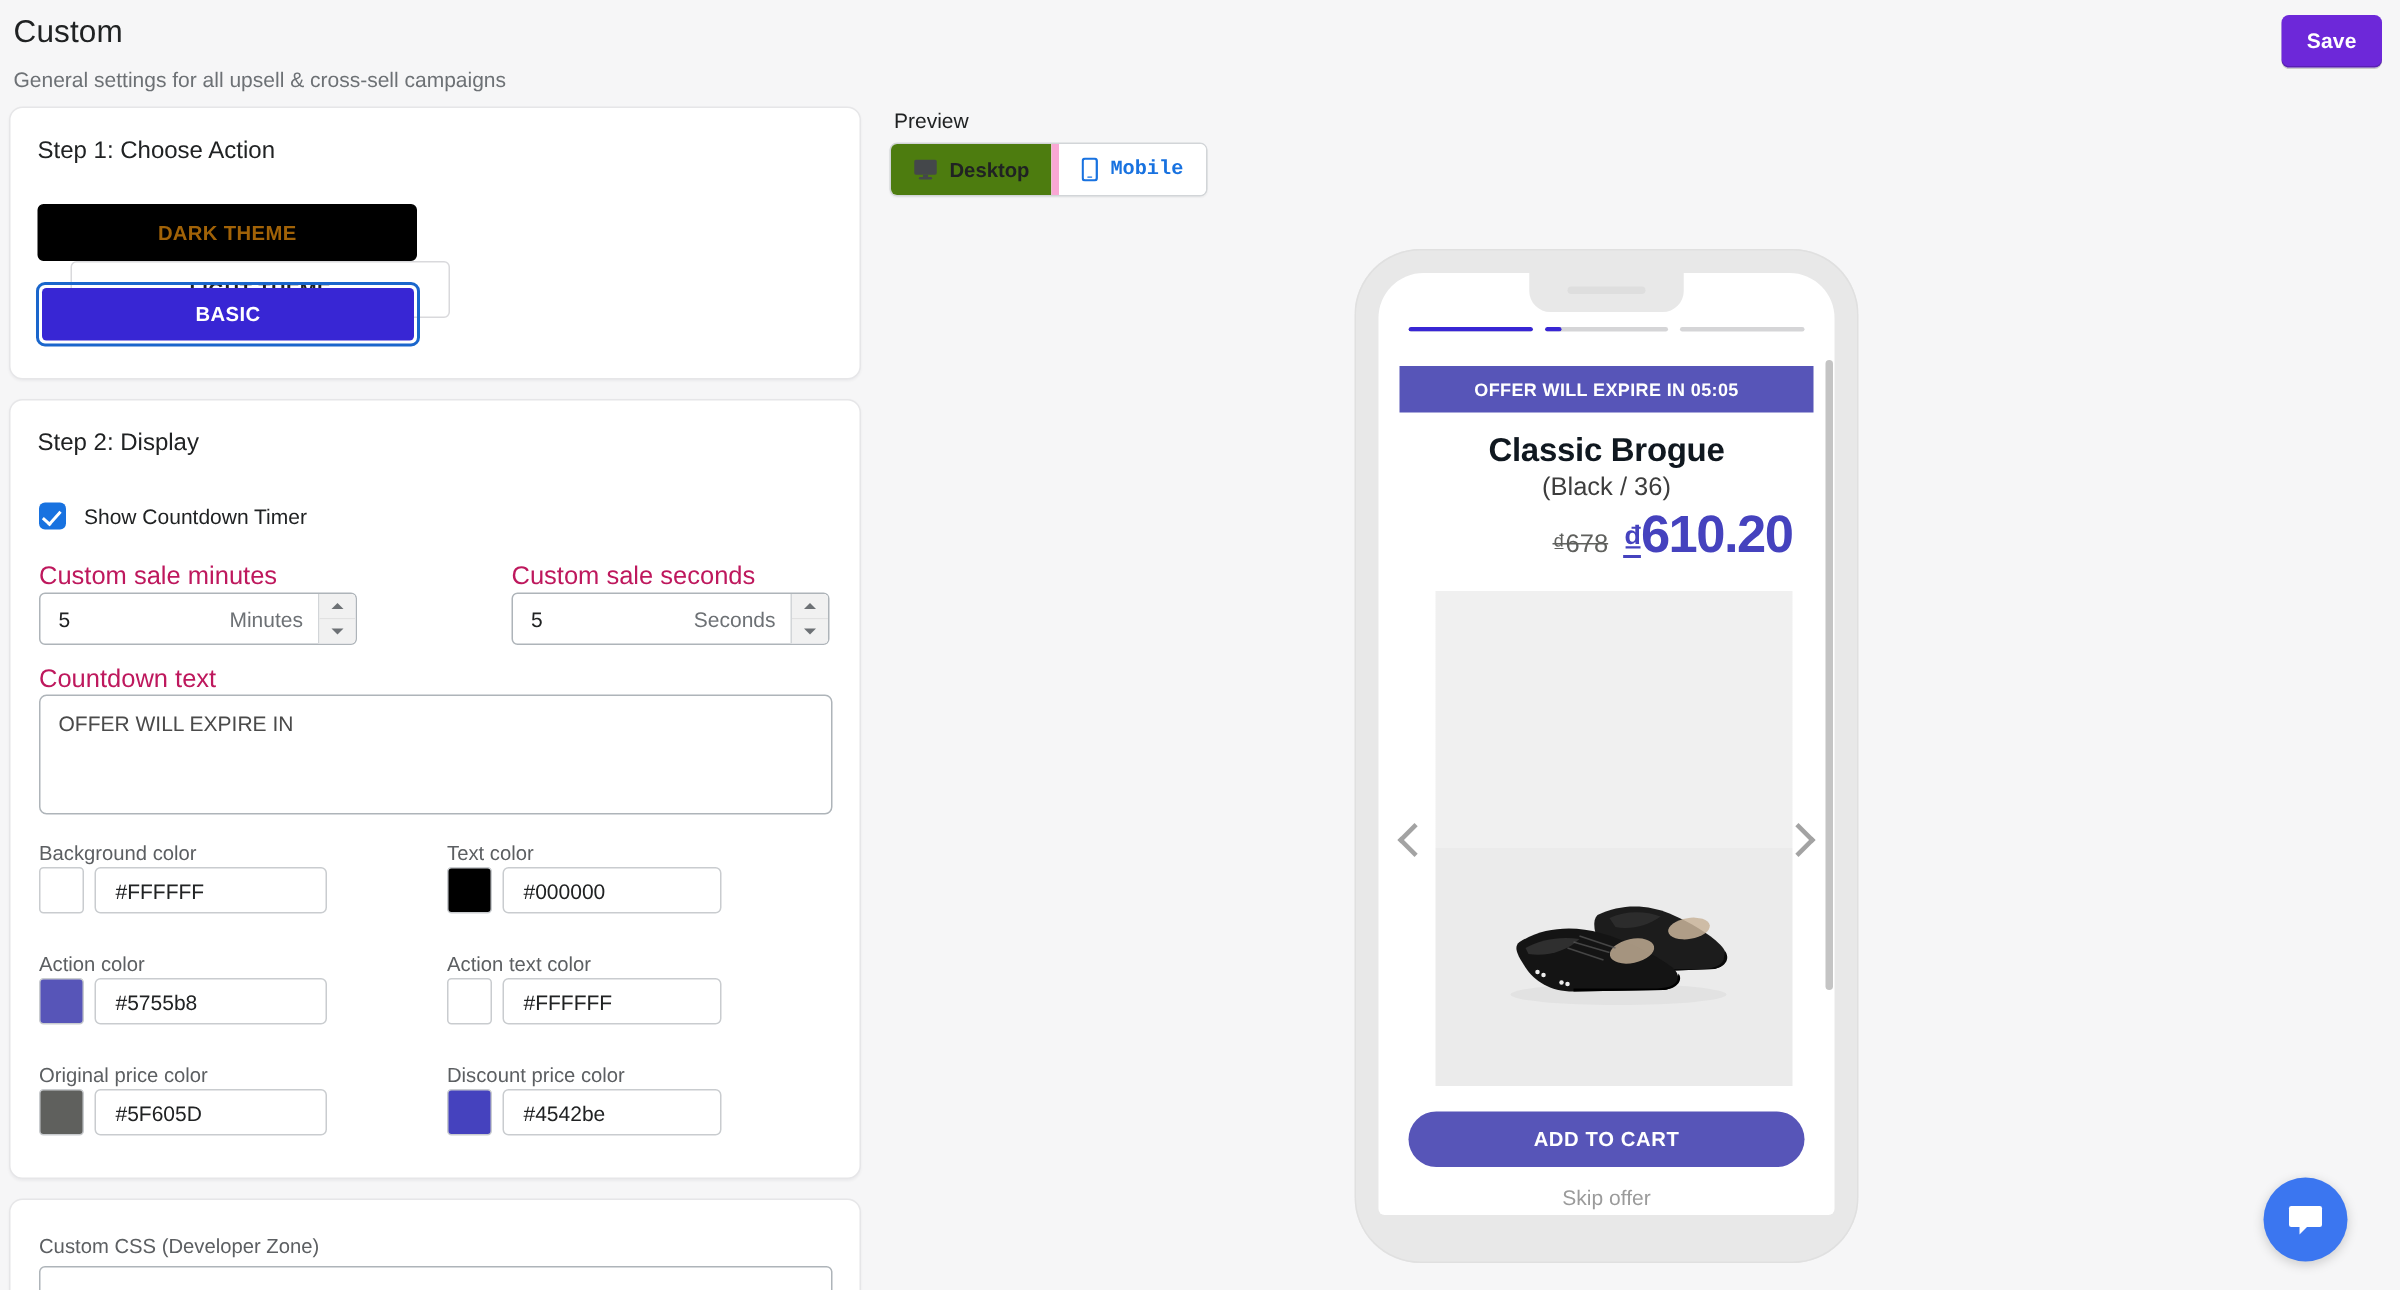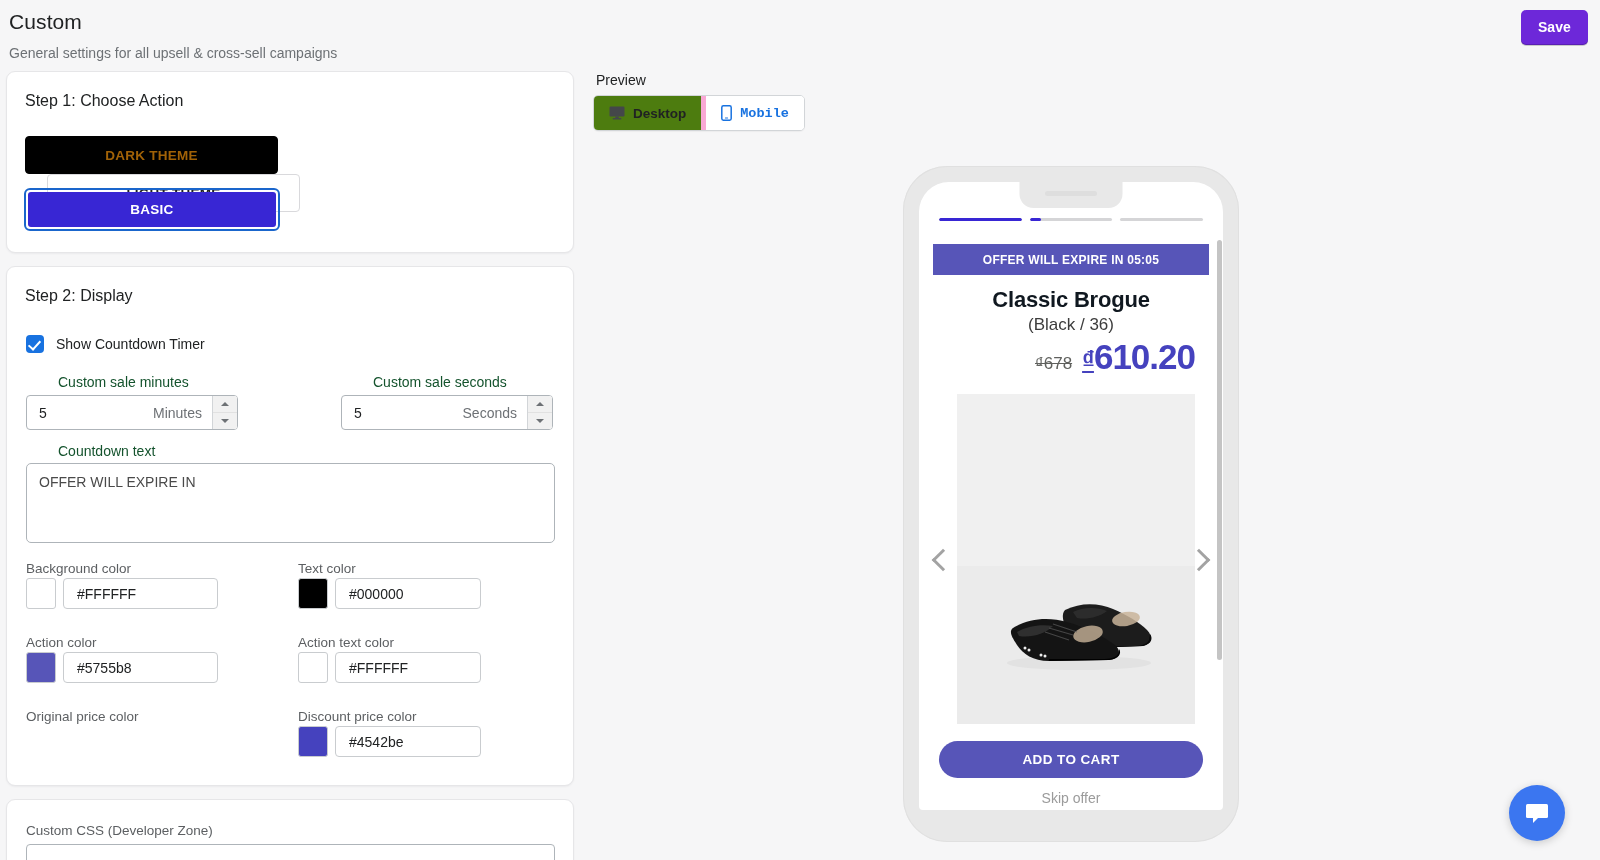--- a/index.html
+++ b/index.html
@@ -81,21 +81,21 @@
     flex: none;
   }
   .chk::after {
     content: ""; position: absolute; left: 5px; top: 2.5px;
     width: 5px; height: 10px;
     border: solid #fff; border-width: 0 2px 2px 0;
     transform: rotate(42deg);
   }
   .chk-label { margin-left: 12px; font-size: 14px; color: #202223; }
 
-  .field-label { font-size: 14px; color: #14532d; margin-left: 32px; }
+  .field-label { font-size: 17px; color: #be185d; }
   .lbl-a { position: absolute; left: 19px; top: 107px; }
   .lbl-b { position: absolute; left: 334px; top: 107px; }
 
   .num-wrap {
     position: absolute; height: 35px;
     border: 1px solid #aeb4b9; border-radius: 4px;
     background: #fff; display: flex; align-items: center;
     overflow: hidden;
   }
   #num-min { left: 19px; top: 128px; width: 212px; }
@@ -364,20 +364,24 @@
       <span class="col-inp w-left">#5755b8</span>
     </div>
 
     <div class="col-lbl" style="left:291px; top:368px">Action text color</div>
     <div class="col-grp" style="left:291px; top:385px">
       <span class="sw" id="sw3" style="background: rgb(255, 255, 255);"></span>
       <span class="col-inp w-right">#FFFFFF</span>
     </div>
 
     <div class="col-lbl" style="left:19px;  top:442px">Original price color</div>
+    <div class="col-grp" style="left:19px;  top:459px">
+      <span class="sw" id="sw4" style="background: rgb(95, 96, 93);"></span>
+      <span class="col-inp w-left">#5F605D</span>
+    </div>
 
     <div class="col-lbl" style="left:291px; top:442px">Discount price color</div>
     <div class="col-grp" style="left:291px; top:459px">
       <span class="sw" id="sw5" style="background: rgb(69, 66, 190);"></span>
       <span class="col-inp w-right">#4542be</span>
     </div>
   </div>
 
   <div class="card" id="card-css">
     <div class="css-lbl">Custom CSS (Developer Zone)</div>

